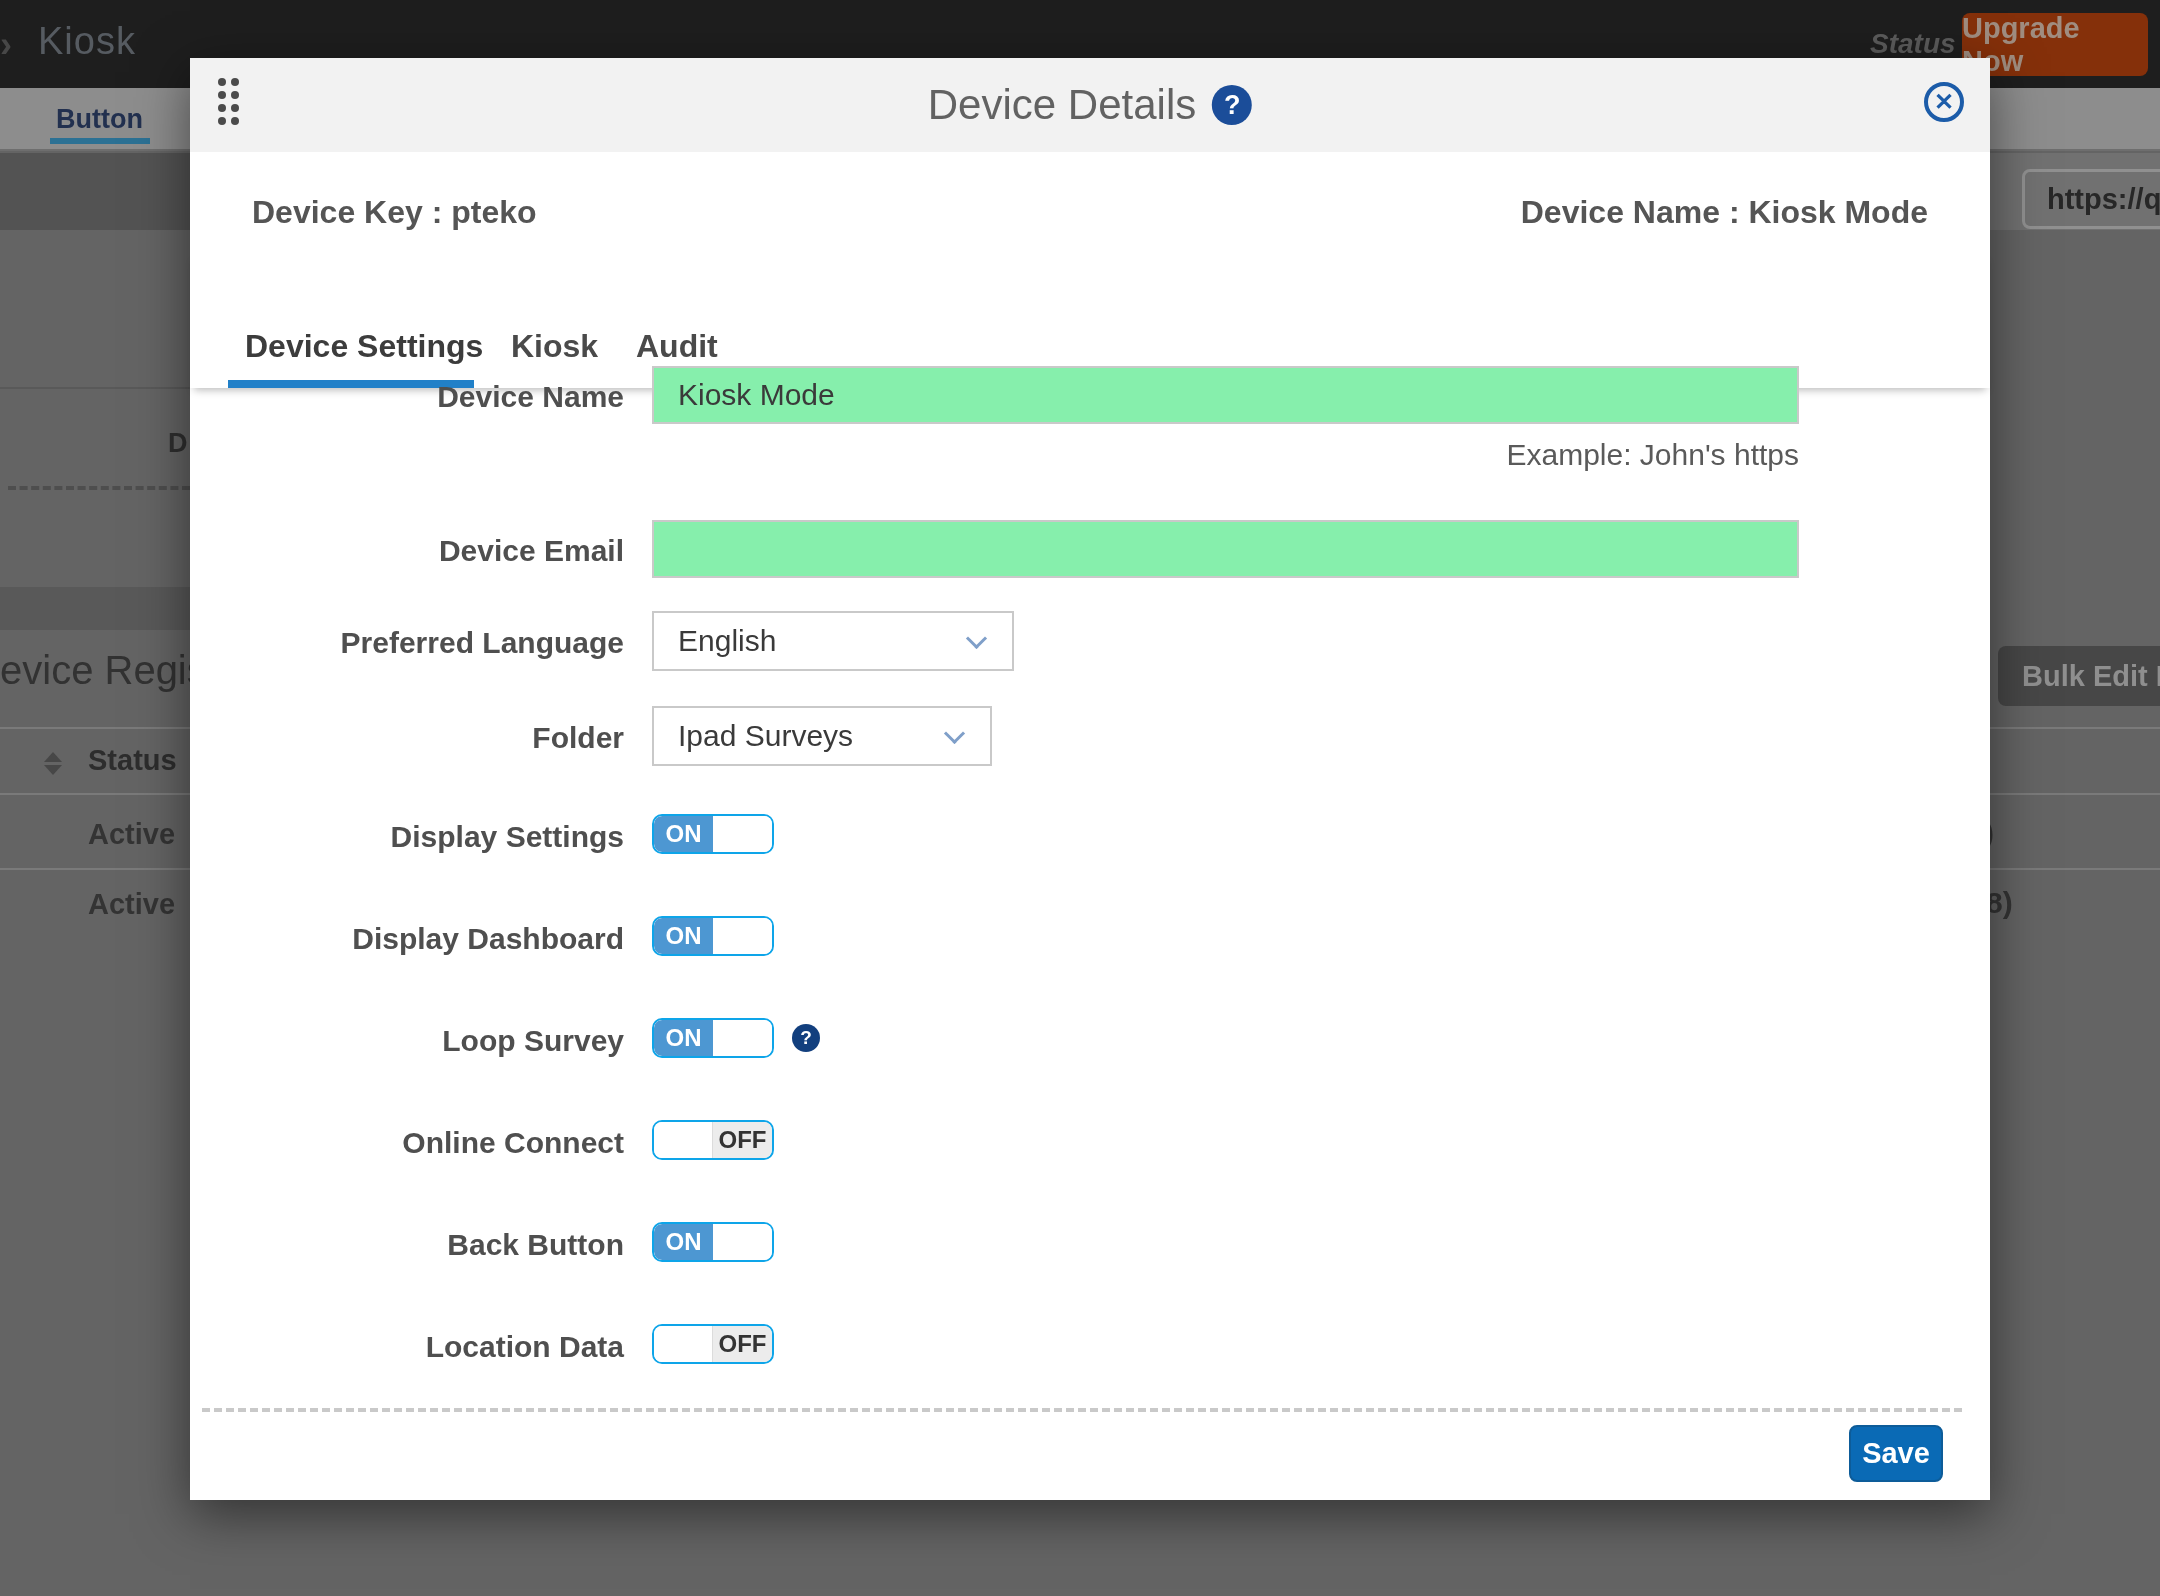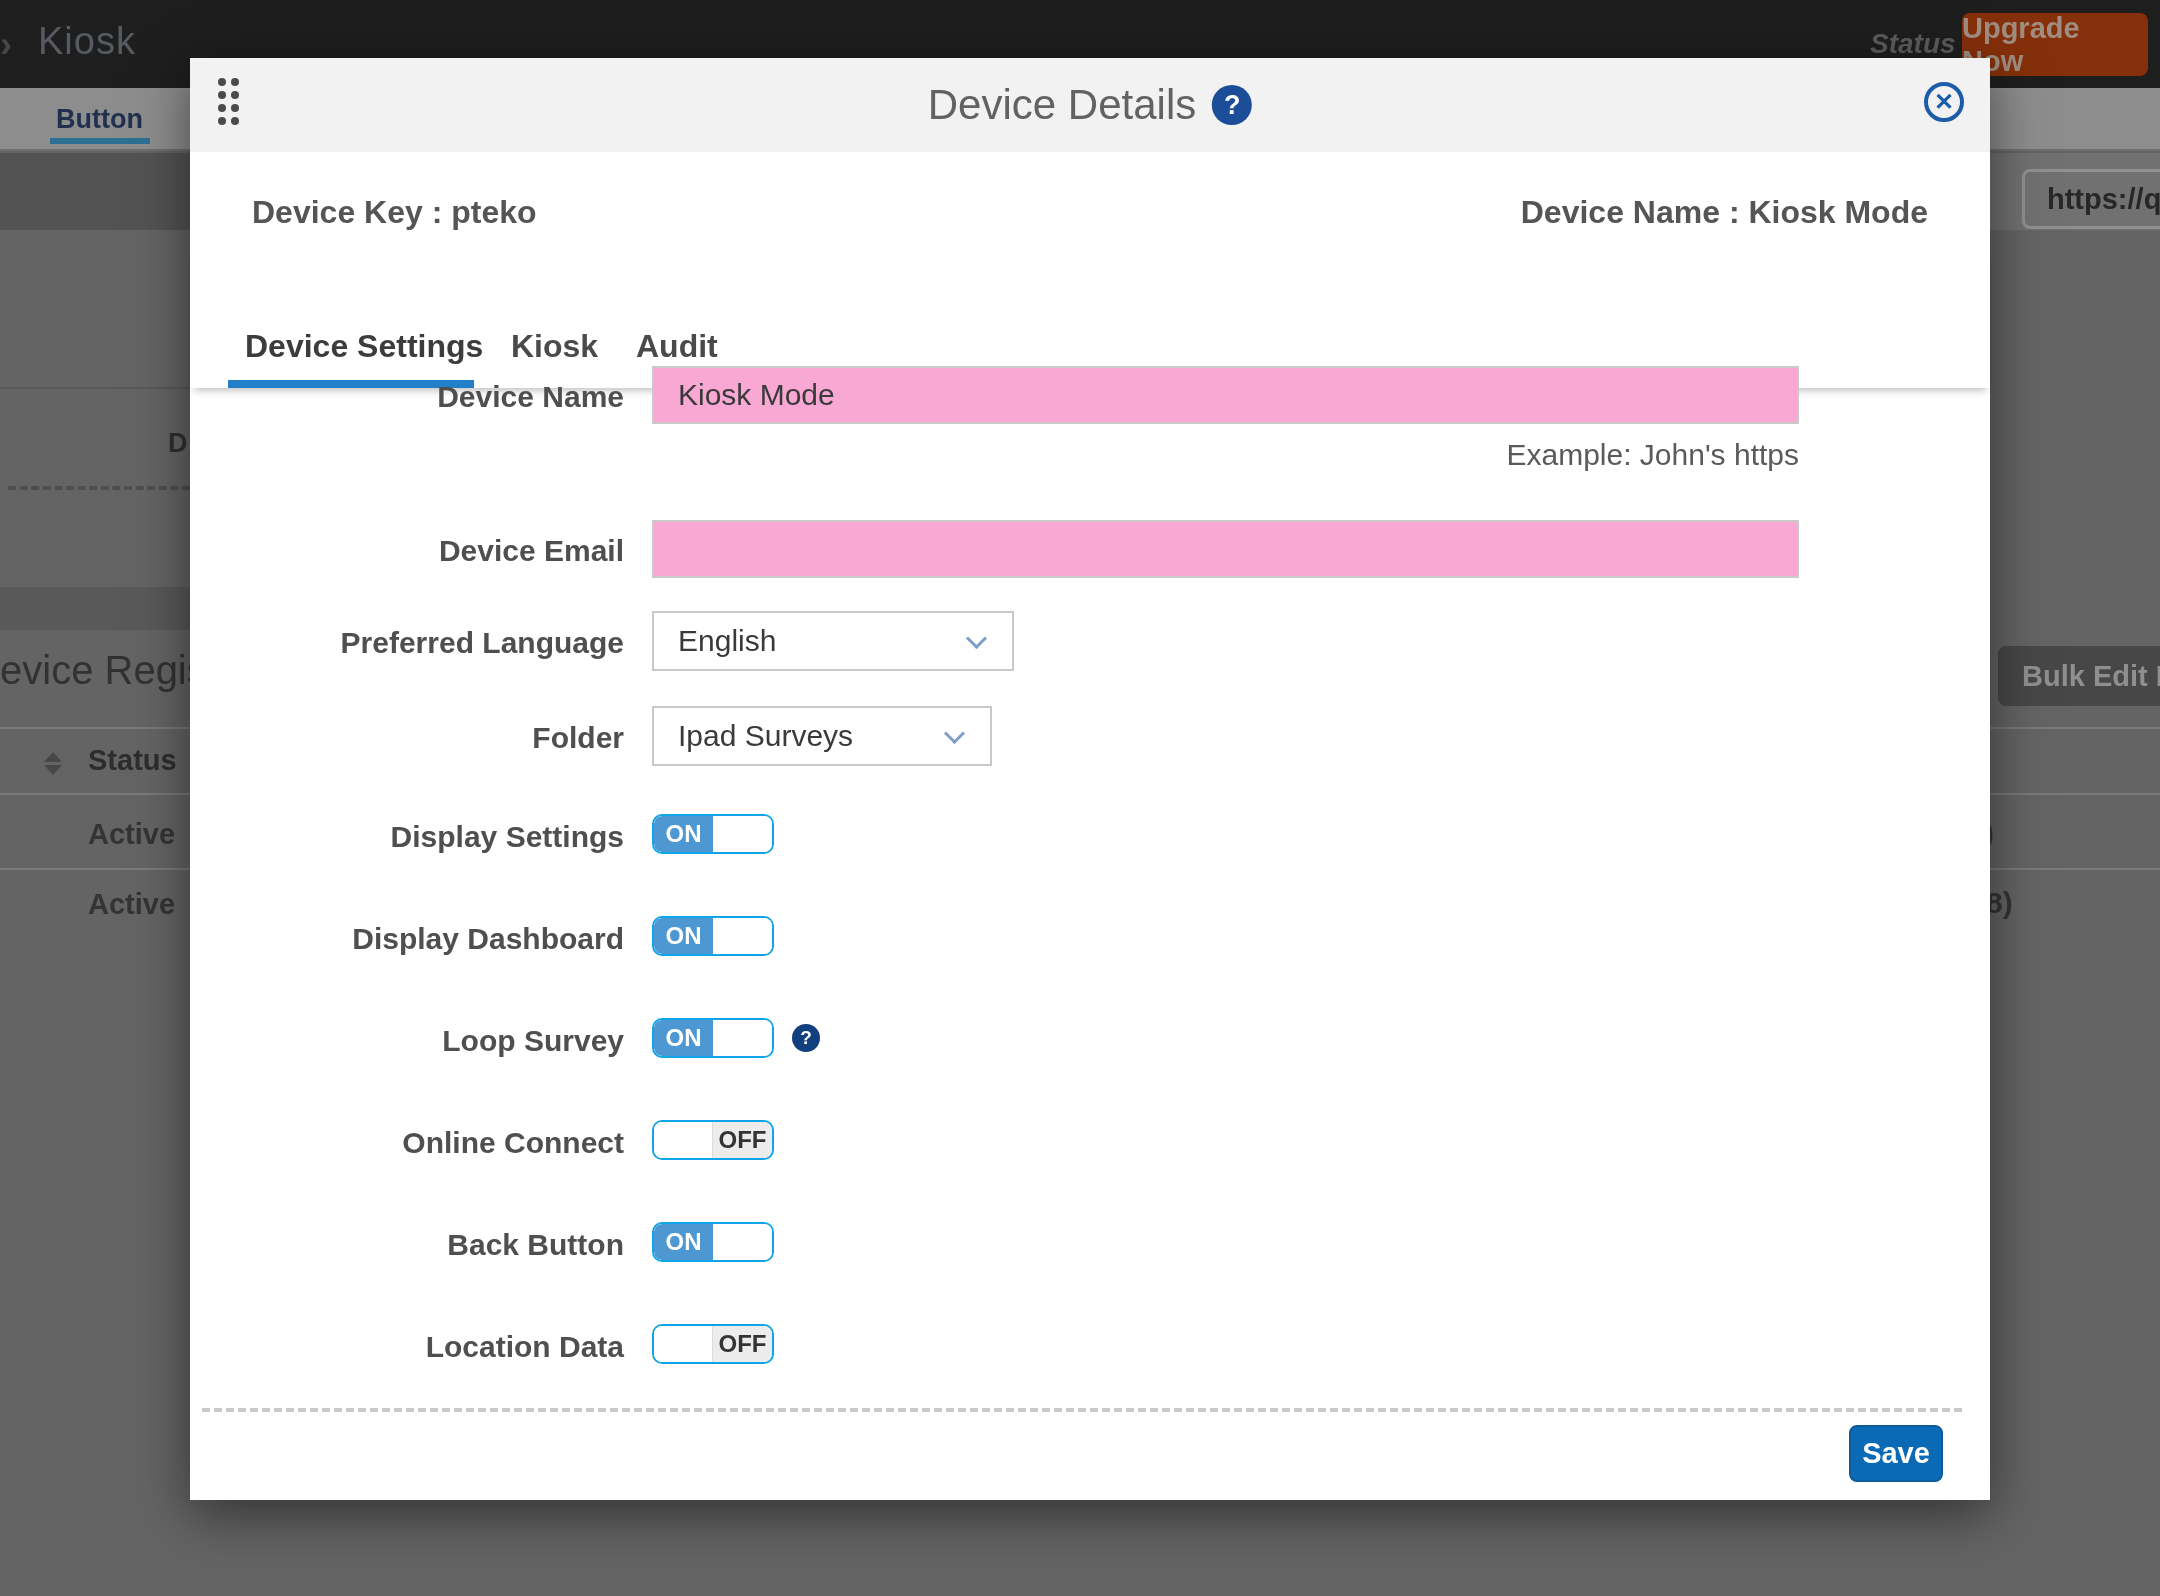--- a/index.html
+++ b/index.html
@@ -61,21 +61,21 @@
 
   .tabbar { position:absolute; left:0; top:194px; width:1800px; height:136px; background:#ffffff;
             box-shadow:0 6px 8px -4px rgba(0,0,0,0.28); }
   .tab { position:absolute; top:76px; font-size:32px; font-weight:600; color:#4a4a4a;text-align:right; }
   .tab-devset { left:55px; color:#3c3c3c; }
   .tab-kiosk { left:321px; }
   .tab-audit { left:446px; }
   .tab-underline { position:absolute; left:38px; top:128px; width:246px; height:8px; background:#2180c8; }
 
   .form-label { position:absolute; width:442px; text-align:right; color:#4f4f4f; font-size:30px; font-weight:700; } 
-  .text-input { position:absolute; left:470px; width:1147px; height:58px; border:2px solid #c9c9c9; background:#f9a8d4;
+  .text-input { position:absolute; left:470px; width:1147px; height:58px; border:2px solid #c9c9c9; background:#86efac;
                 font-family:"Liberation Sans", sans-serif; font-size:30px; color:#3a3a3a; padding:0 24px; outline:none; }
   .hint { position:absolute; left:470px; width:1147px; text-align:right; color:#5a5a5a; font-size:30px; }
   .dropdown { position:absolute; left:470px; height:60px; border:2px solid #c9c9c9; background:#ffffff;
               display:flex; align-items:center; padding-left:24px; color:#3a3a3a; font-size:30px; }
   .chev { position:absolute; right:28px; top:18px; width:15px; height:15px;
           border-right:3px solid #7f9fc9; border-bottom:3px solid #7f9fc9; transform:rotate(45deg); }
 
   .toggle { position:absolute; left:470px; width:122px; height:40px; border:2px solid #0ea5e9; border-radius:10px;
             overflow:hidden; display:flex; background:#ffffff; }
   .toggle .seg { width:50%; height:100%; display:flex; align-items:center; justify-content:center;

